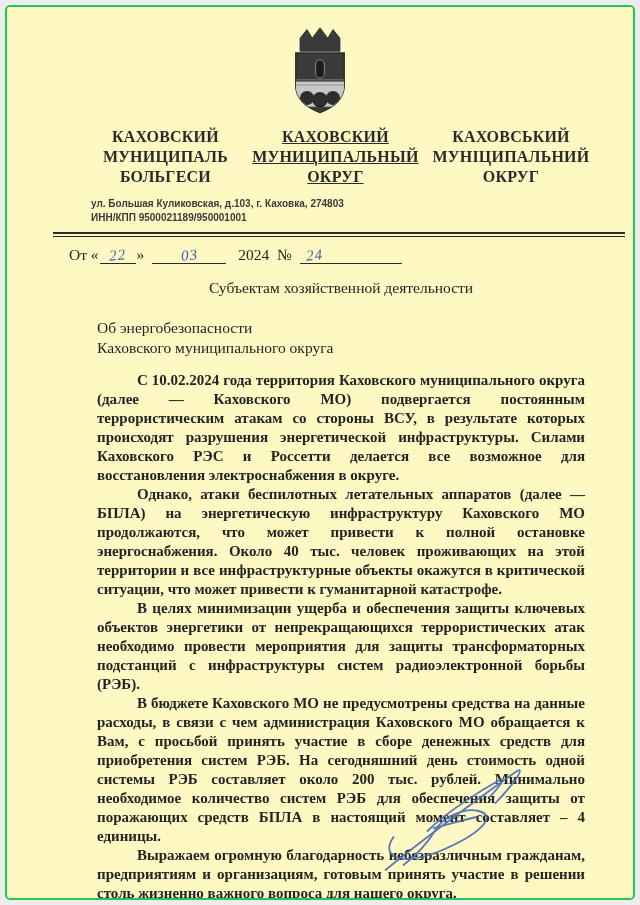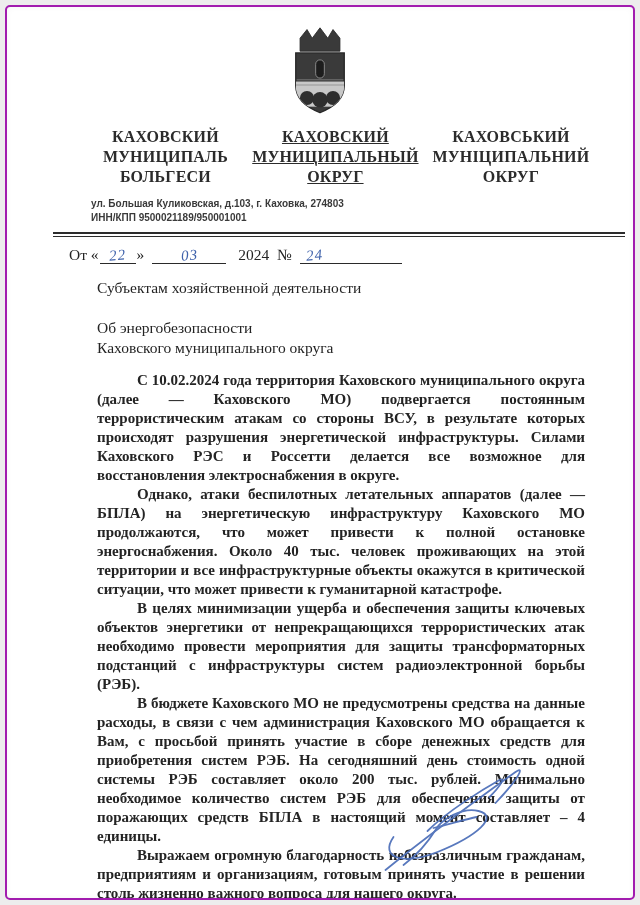--- a/index.html
+++ b/index.html
@@ -5,22 +5,22 @@
   html,body{margin:0;padding:0;}
   body{
     width:640px;height:905px;position:relative;
     background:#ededed;
     font-family:"Liberation Serif", serif;
     color:#242424;
     overflow:hidden;
   }
   .page{
     position:absolute;top:5px;left:5px;right:5px;bottom:5px;
-    background:#ffffff;
-    border:2px solid #a21caf;
+    background:#fef9c3;
+    border:2px solid #22c55e;
     border-radius:5px;
     box-shadow:inset 0 0 6px rgba(0,0,0,0.04);
     overflow:hidden;
   }
   
   .emblem-wrap{margin-top:18px;text-align:center;}
   .orgs{
     display:flex;justify-content:space-between;
     padding:4px 38px 0 80px;
   }
@@ -55,21 +55,21 @@
   .blank.month{width:74px;margin:0 12px 0 8px;}
   .blank.num{width:96px;text-align:left;padding-left:6px;margin-left:8px;}
   .hand{
     color:#3f62ab;font-style:italic;
     display:inline-block;transform:rotate(-5deg);
     font-size:15px;letter-spacing:1px;
   }
   
   .content{padding:0 48px 0 90px;}
   .addressee{
-    margin-top:15px;text-align:left;font-size:15.5px;
+    margin-top:15px;text-align:center;font-size:15.5px;
   }
   .subject{margin-top:21px;font-size:15.5px;line-height:1.3;}
   .body-text{margin-top:13px;font-weight:bold;}
   .body-text p{
     margin:0;font-size:15px;line-height:19px;
     text-align:justify;text-indent:40px;
   }
   
   .sign-row{
     margin-top:4px;

